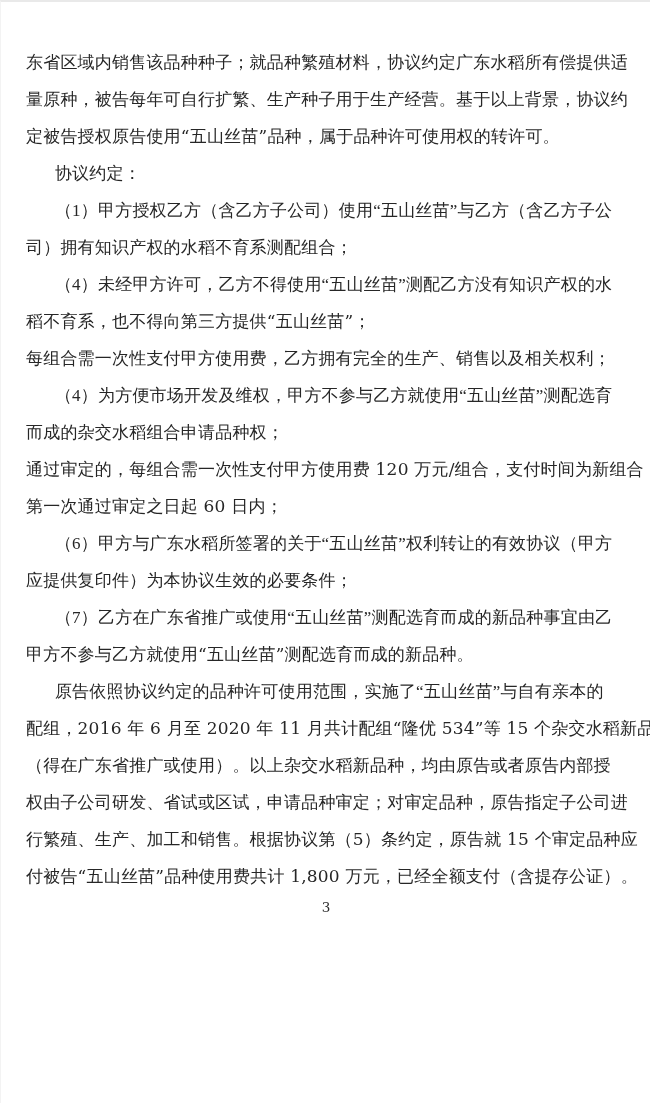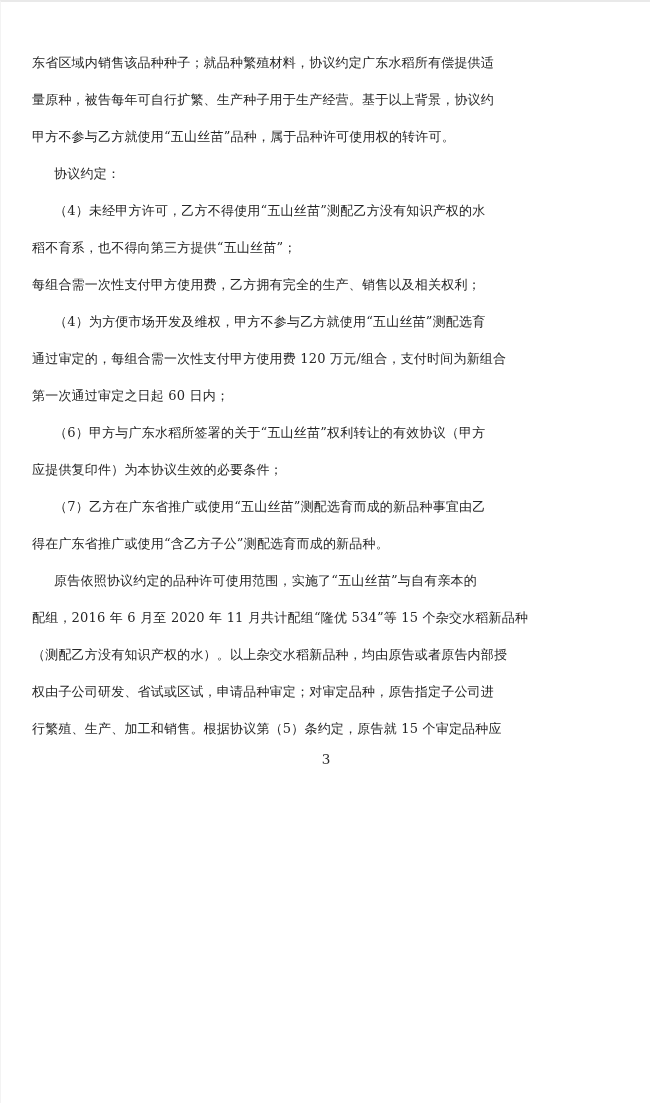--- a/index.html
+++ b/index.html
@@ -19,56 +19,60 @@
     padding: 42px 24px 0 25px;
     font-family: "DejaVu Serif", "Liberation Serif", serif;
     color: #262626;
   }
   .text-block {
     width: 600px;
   }
   .line {
     height: 37px;
     line-height: 37px;
-    font-size: 13px;
+    font-size: 17px;
     letter-spacing: 0.2px;
     white-space: nowrap;
     text-rendering: optimizeLegibility;
-    margin-left: 6px;
   }
   .line.indent {
     text-indent: 1.7em;
+    font-family: Liberation Serif, serif;
   }
   .page-number {
     margin-top: 3px;
     text-align: center;
     font-size: 13.5px;
     line-height: 18px;
     color: #2b2b2b;
   }
 </style>
 </head>
 <body>
 
 <div class="page">
   <div class="text-block">
     <div class="line">东省区域内销售该品种种子；就品种繁殖材料，协议约定广东水稻所有偿提供适</div>
     <div class="line">量原种，被告每年可自行扩繁、生产种子用于生产经营。基于以上背景，协议约</div>
-    <div class="line">甲方不参与乙方就使用“五山丝苗”品种，属于品种许可使用权的转许可。</div>
+    <div class="line">定被告授权原告使用“五山丝苗”品种，属于品种许可使用权的转许可。</div>
     <div class="line indent">协议约定：</div>
+    <div class="line indent">（1）甲方授权乙方（含乙方子公司）使用“五山丝苗”与乙方（含乙方子公</div>
+    <div class="line">司）拥有知识产权的水稻不育系测配组合；</div>
     <div class="line indent">（4）未经甲方许可，乙方不得使用“五山丝苗”测配乙方没有知识产权的水</div>
     <div class="line">稻不育系，也不得向第三方提供“五山丝苗”；</div>
     <div class="line">每组合需一次性支付甲方使用费，乙方拥有完全的生产、销售以及相关权利；</div>
     <div class="line indent">（4）为方便市场开发及维权，甲方不参与乙方就使用“五山丝苗”测配选育</div>
+    <div class="line">而成的杂交水稻组合申请品种权；</div>
     <div class="line">通过审定的，每组合需一次性支付甲方使用费 120 万元/组合，支付时间为新组合</div>
     <div class="line">第一次通过审定之日起 60 日内；</div>
     <div class="line indent">（6）甲方与广东水稻所签署的关于“五山丝苗”权利转让的有效协议（甲方</div>
     <div class="line">应提供复印件）为本协议生效的必要条件；</div>
     <div class="line indent">（7）乙方在广东省推广或使用“五山丝苗”测配选育而成的新品种事宜由乙</div>
-    <div class="line">得在广东省推广或使用“含乙方子公”测配选育而成的新品种。</div>
+    <div class="line">甲方不参与乙方就使用“五山丝苗”测配选育而成的新品种。</div>
     <div class="line indent">原告依照协议约定的品种许可使用范围，实施了“五山丝苗”与自有亲本的</div>
     <div class="line">配组，2016 年 6 月至 2020 年 11 月共计配组“隆优 534”等 15 个杂交水稻新品种</div>
-    <div class="line">（测配乙方没有知识产权的水）。以上杂交水稻新品种，均由原告或者原告内部授</div>
+    <div class="line">（得在广东省推广或使用）。以上杂交水稻新品种，均由原告或者原告内部授</div>
     <div class="line">权由子公司研发、省试或区试，申请品种审定；对审定品种，原告指定子公司进</div>
     <div class="line">行繁殖、生产、加工和销售。根据协议第（5）条约定，原告就 15 个审定品种应</div>
+    <div class="line">付被告“五山丝苗”品种使用费共计 1,800 万元，已经全额支付（含提存公证）。</div>
   </div>
   <div class="page-number">3</div>
 </div>
 
 </body></html>

